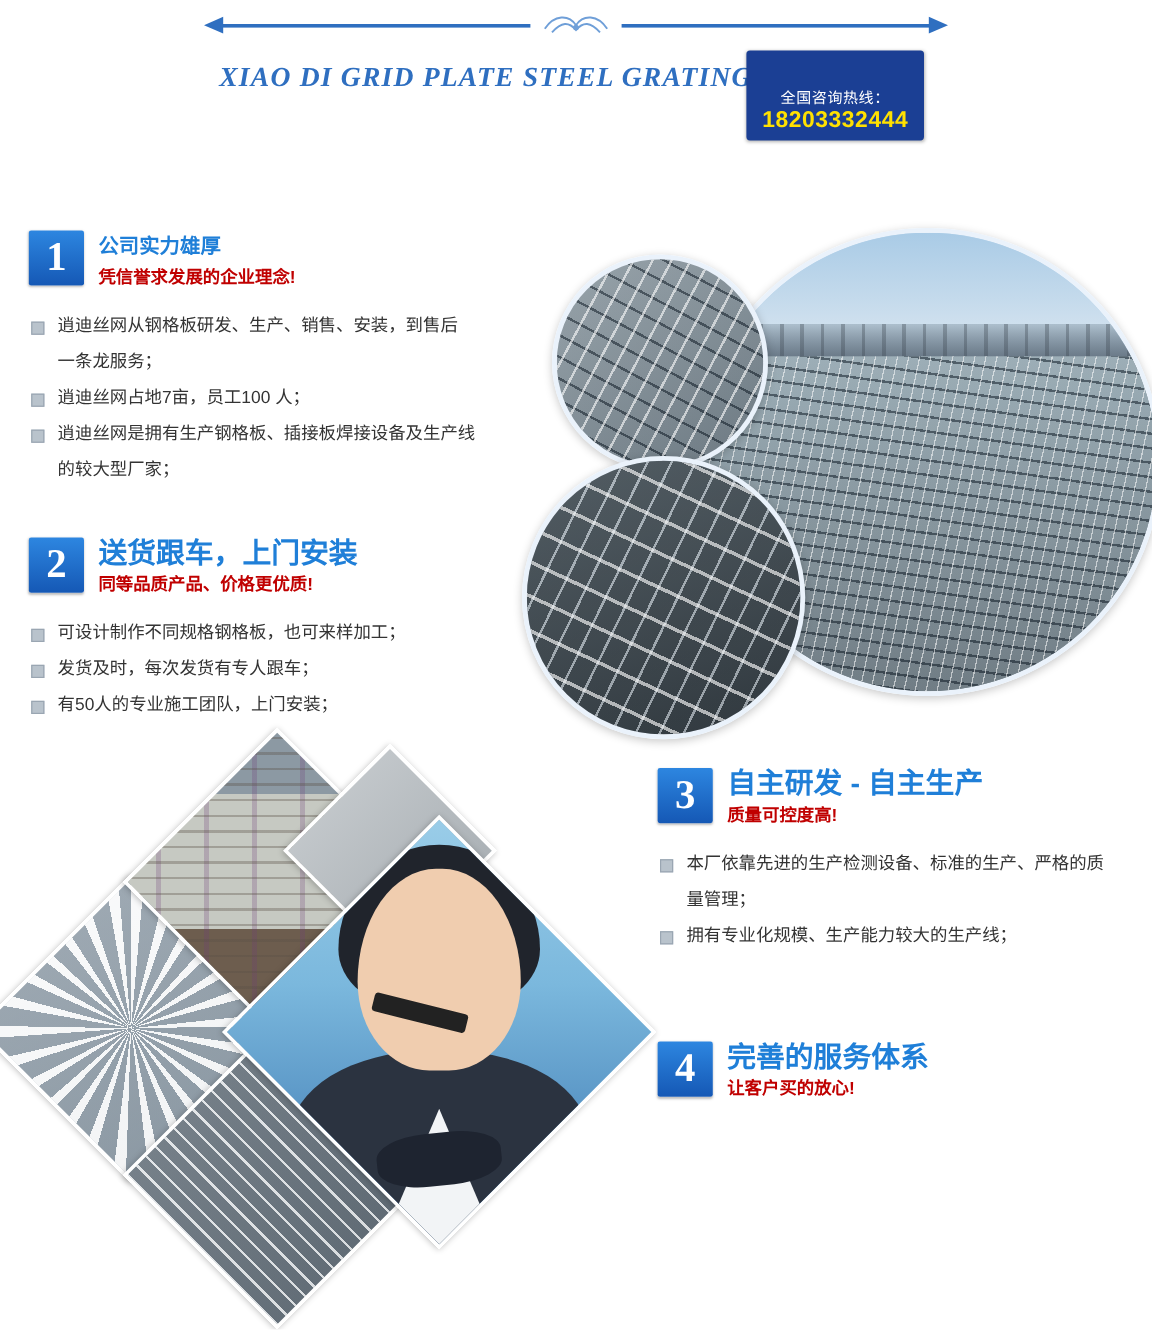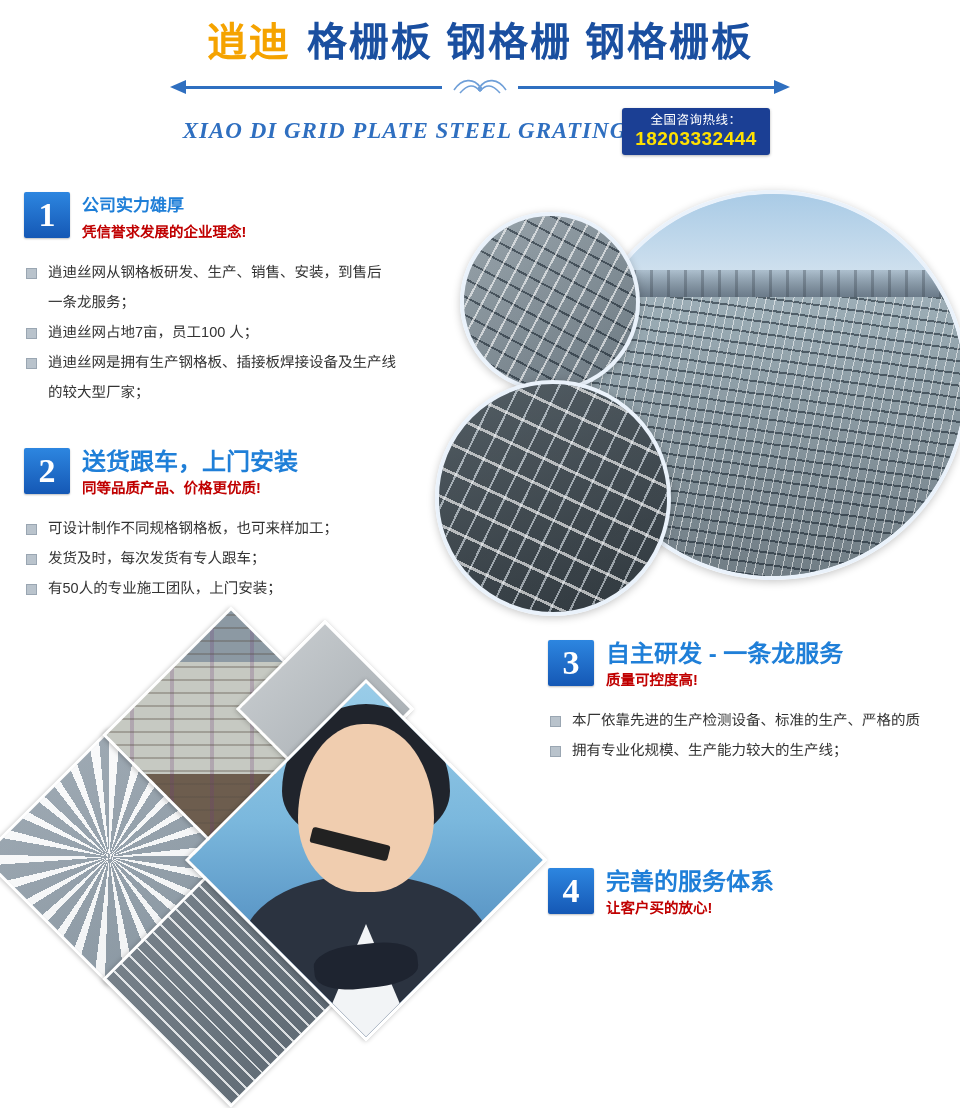--- a/index.html
+++ b/index.html
@@ -101,20 +101,21 @@
     border-radius: 3px;
     text-align: center;
     color: #fff;
     padding: 4px 0 5px 0;
     box-shadow: 0 1px 3px rgba(0,0,0,.3);
   }
   .hotline-label {
     font-size: 12.5px;
     line-height: 16px;
     letter-spacing: .5px;
+    margin-top: 28px;
   }
   .hotline-number {
     font-size: 19px;
     font-weight: bold;
     line-height: 22px;
     color: #ffe100;
     letter-spacing: .5px;
   }
 
   
@@ -403,23 +404,20 @@
     height: 4%;
     background: #222;
     border-radius: 3px;
     transform: rotate(14deg);
   }
 </style>
 </head>
 <body>
 
 <div class="header">
-  <div class="header-title">
-    <span class="brand">逍迪</span><span class="rest">格栅板 钢格栅 钢格栅板</span>
-  </div>
 
   <div class="divider-row">
     <span class="divider-arrow left"></span>
     <span class="divider-line left"></span>
     <span class="divider-orn">
       <svg width="72" height="22" viewBox="0 0 72 22" aria-hidden="true">
         <g fill="none" stroke="#6f9fd8" stroke-width="1.6">
           <path d="M10 14 C18 2, 30 2, 36 11 C42 2, 54 2, 62 14"></path>
           <path d="M16 17 C24 8, 30 8, 36 15 C42 8, 48 8, 56 17"></path>
           <circle cx="36" cy="13" r="2.4" fill="#6f9fd8" stroke="none"></circle>
@@ -524,28 +522,29 @@
       <div class="agent-head"></div>
       <div class="agent-mic"></div>
     </div>
   </div>
 </div>
 
 <div class="block-3">
   <div class="sec-head">
     <div class="num-badge">3</div>
     <div class="sec-titles">
-      <div class="sec-title big">自主研发 - 一条龙服务</div>
+      <div class="sec-title big">自主研发 - 自主生产</div>
       <div class="sec-sub">质量可控度高!</div>
     </div>
   </div>
   <ul class="bullets">
     <li>
       <span class="sq"></span>
       <span>本厂依靠先进的生产检测设备、标准的生产、严格的质</span>
+      <span class="l2">量管理；</span>
     </li>
     <li>
       <span class="sq"></span>
       <span>拥有专业化规模、生产能力较大的生产线；</span>
     </li>
   </ul>
 </div>
 
 <div class="block-4">
   <div class="sec-head">

